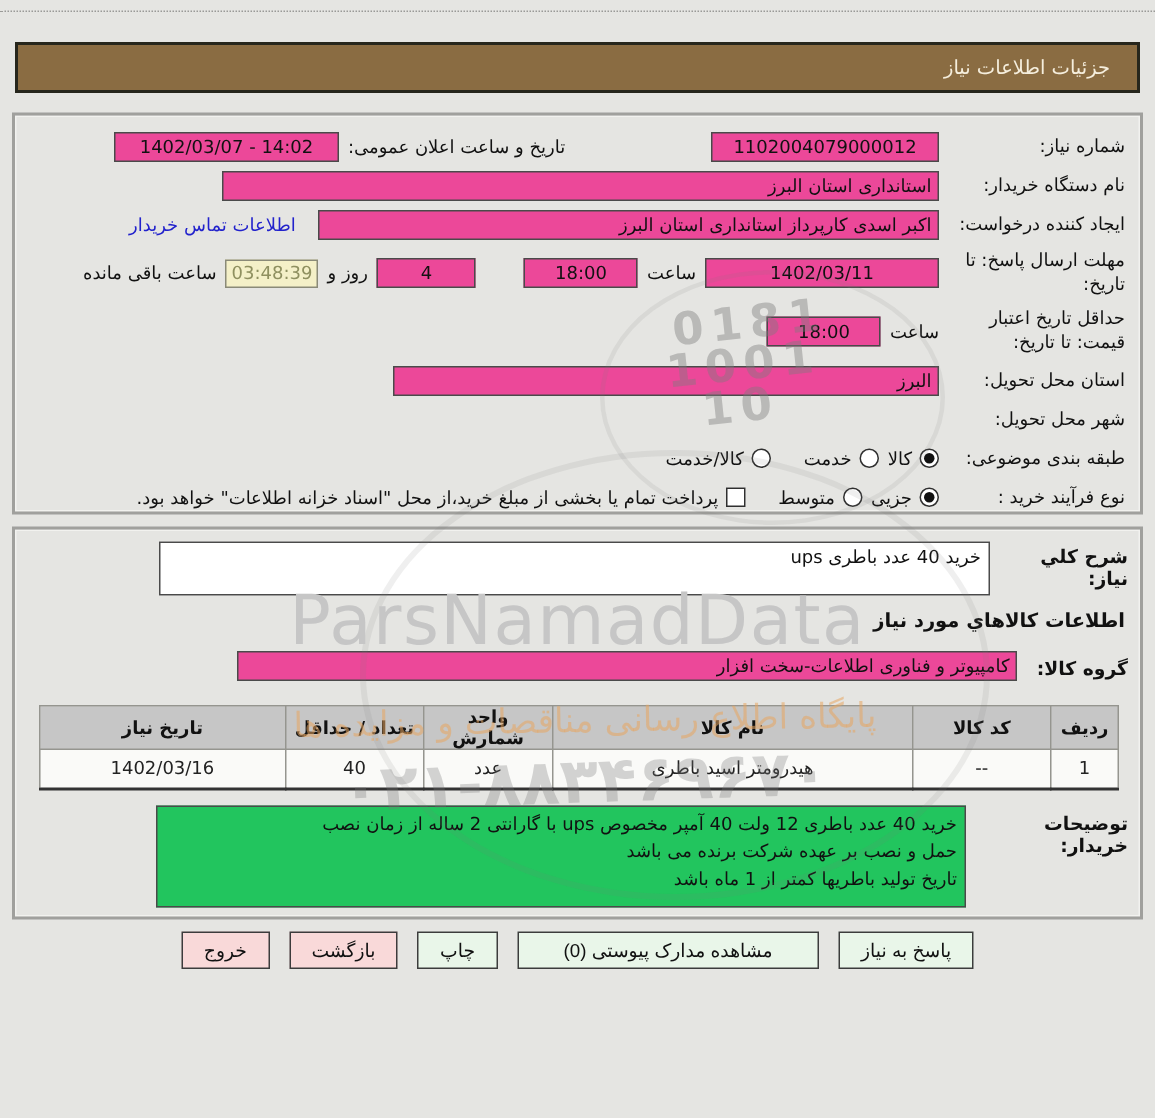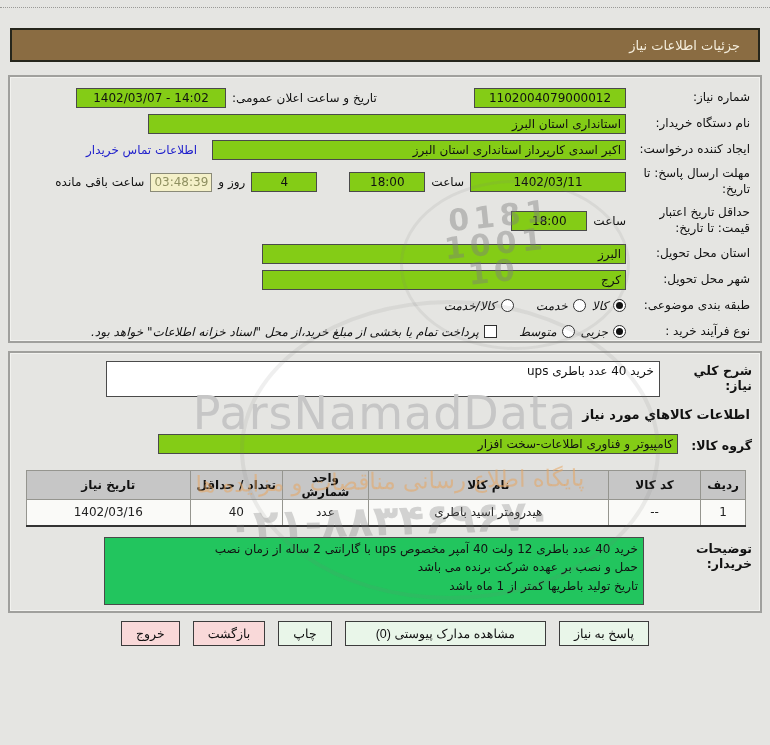--- a/index.html
+++ b/index.html
@@ -13,33 +13,33 @@
   .page{position:relative;width:770px;height:745px;background:var(--page-bg);overflow:hidden;direction:rtl;margin:0 auto;}
   .dotted{position:absolute;top:7px;left:0;right:0;border-top:1px dotted #9a9a97;}
   .titlebar{position:absolute;top:28px;right:10px;left:10px;height:34px;background:var(--title-bg);
     border:2px solid #26261c;display:flex;align-items:center;padding-right:18px;
     color:var(--title-text);font-size:13px;}
   .panel{position:absolute;right:8px;left:8px;border:2px solid #a0a09d;box-shadow:inset 0 0 0 1px #f2f2ef;}
   .panel1{top:75px;height:268px;padding:10px 10px 6px 10px;display:flex;flex-direction:column;gap:5px;}
   .panel2{top:351px;height:262px;padding:8px 8px;}
   .row{display:flex;align-items:center;gap:6px;font-size:12px;min-height:21px;color:#111;}
   .lbl{width:118px;flex:none;line-height:1.3;}
-  .input{background:#84cc16;border:1px solid #4a4a4a;height:20px;display:flex;align-items:center;
+  .input{background:#ec4899;border:1px solid #4a4a4a;height:20px;display:flex;align-items:center;
     padding:0 4px;font-size:12px;color:#111;}
   .center{justify-content:center;}
   .num{direction:ltr;}
   .spacer{flex:1;}
   .gap20{width:20px;flex:none;}
   .link{color:var(--link-blue);font-size:12px;cursor:pointer;}
   .countdown{background:var(--countdown-bg);border:1px solid #8a8a78;color:var(--countdown-text);
     height:19px;width:62px;display:flex;align-items:center;justify-content:center;font-size:12px;direction:ltr;}
   .radio{width:13px;height:13px;border:1px solid #2f2f2f;border-radius:50%;background:#fff;position:relative;flex:none;}
   .radio.checked::after{content:"";position:absolute;inset:2px;background:#111;border-radius:50%;}
   .checkbox{width:13px;height:13px;border:1px solid #2f2f2f;background:#fff;flex:none;}
-  .opt{display:flex;align-items:center;gap:5px;font-style:italic;}
+  .opt{display:flex;align-items:center;gap:5px;}
   .optgap{margin-left:16px;}
   .p2row{display:flex;gap:6px;font-size:12px;color:#111;}
   .blbl{width:86px;flex:none;font-weight:bold;font-size:12.5px;padding-top:2px;}
   .desc-box{flex:1;height:36px;margin-left:88px;background:#fff;border:1px solid #4a4a4a;
     padding:2px 5px;font-size:12px;}
   .heading{font-weight:bold;font-size:13px;margin:10px 2px 0 0;color:#111;}
   .group-row{margin-top:12px;align-items:center;}
   .group-input{width:520px;}
   table{border-collapse:collapse;width:calc(100% - 14px);margin:16px 6px 0 8px;border-bottom:2px solid #333;}
   th,td{border:1px solid #95958f;height:26px;text-align:center;font-size:12px;padding:0 6px;}
@@ -121,21 +121,20 @@
       <div class="input center num" style="width:76px">18:00</div>
     </div>
 
     <div class="row">
       <span class="lbl">استان محل تحویل:</span>
       <div class="input" style="width:364px">البرز</div>
     </div>
 
     <div class="row">
       <span class="lbl">شهر محل تحویل:</span>
-      <div class="input" style="width:364px">کرج</div>
     </div>
 
     <div class="row">
       <span class="lbl">طبقه بندی موضوعی:</span>
       <span class="opt">
         <span class="radio checked"></span>
         <span>کالا</span>
       </span>
       <span class="opt optgap">
         <span class="radio"></span>

